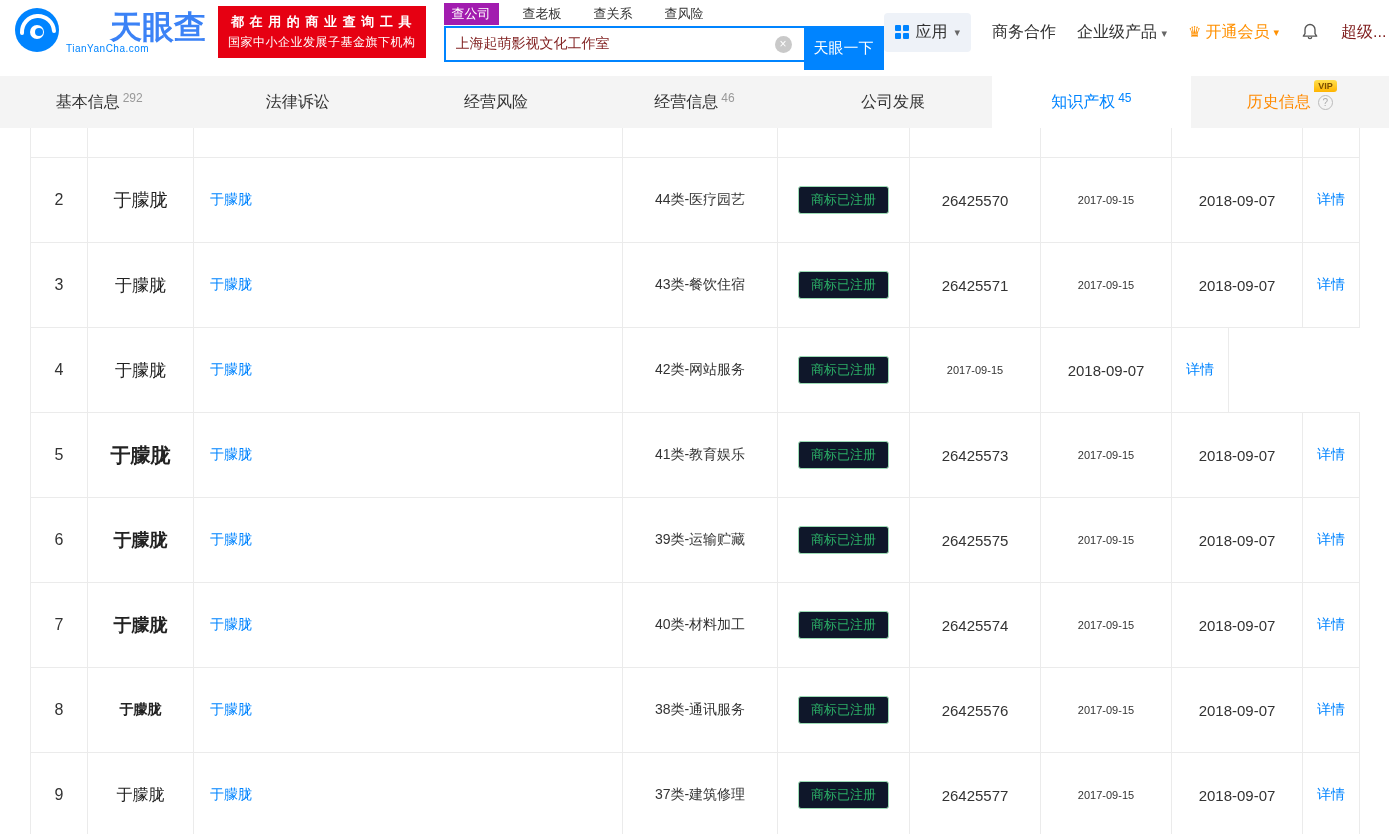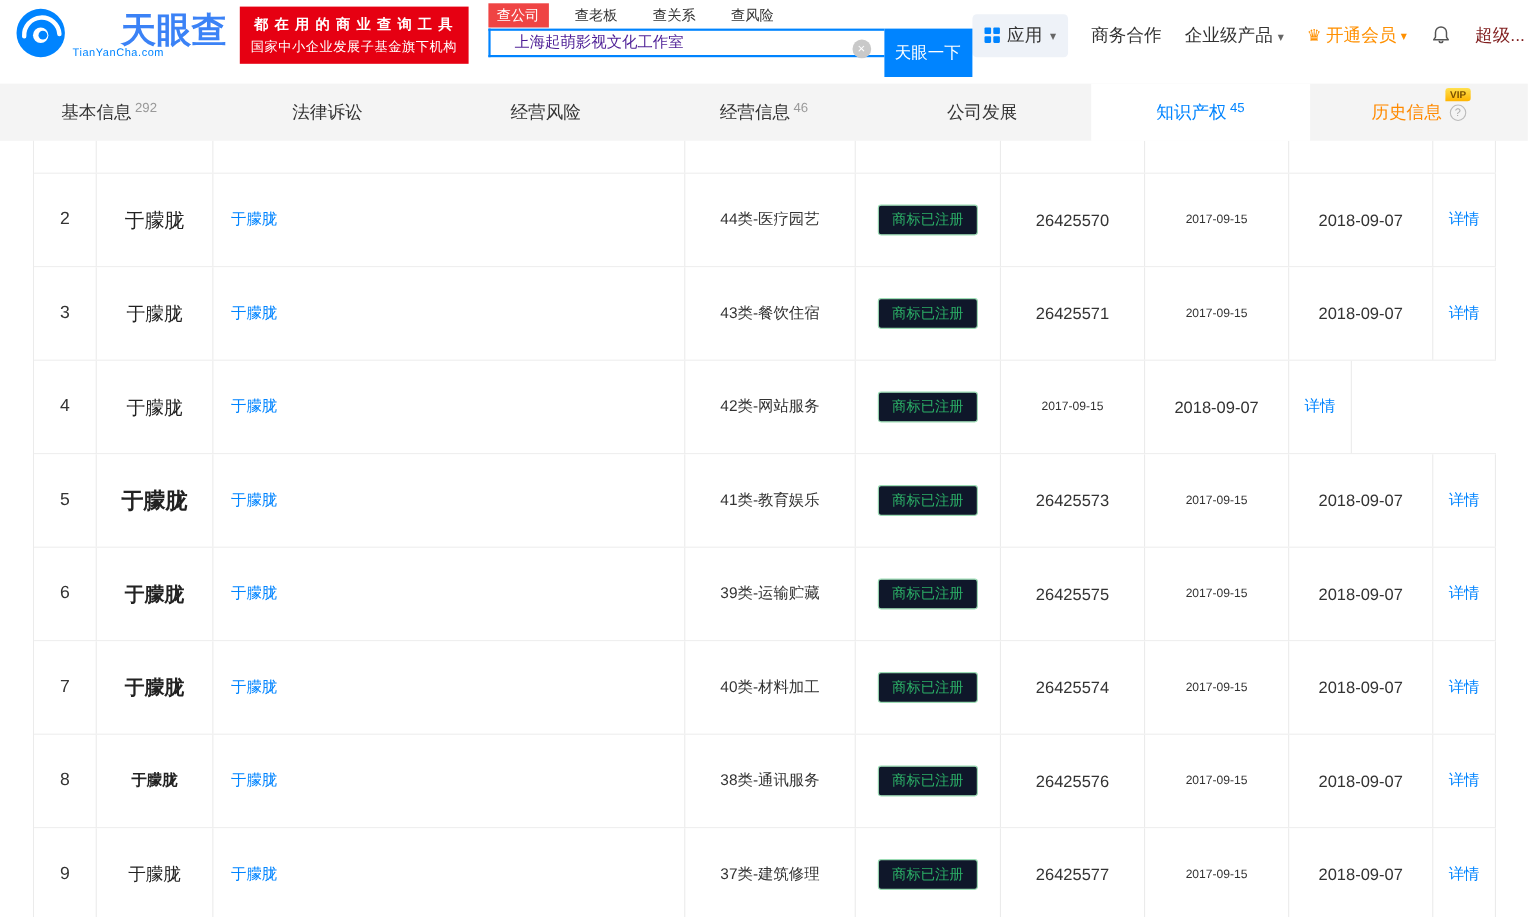--- a/index.html
+++ b/index.html
@@ -11,24 +11,24 @@
   .logo { display:flex; align-items:center; gap:6px; flex:0 0 auto; cursor:pointer; }
   .logo-text-main { font-size:32px; font-weight:bold; color:#3b82f6; line-height:1;margin-left:44px; }
   .logo-text-sub { font-size:10px; color:#0084ff; letter-spacing:.5px; }
   .promo { margin-left:12px; background:#e60012; color:#fff; padding:7px 10px; text-align:center; flex:0 0 auto; }
   .promo-l1 { font-size:13px; font-weight:bold; letter-spacing:1px; }
   .promo-l2 { font-size:12px; margin-top:3px; letter-spacing:.5px; }
 
   .search-wrap { margin-left:18px; align-self:flex-start; padding-top:3px; flex:0 0 auto; }
   .search-tabs { display:flex; align-items:center; gap:16px; height:22px; font-size:13px; }
   .stab { color:#333; cursor:pointer; padding:2px 8px; }
-  .stab.active { background:#ef4444; color:#fff; }
+  .stab.active { background:#a21caf; color:#fff; }
   .search-row { display:flex; position:relative; margin-top:1px; }
-  .search-input { width:360px; height:26px; border:2px solid #0084ff; border-right:none;
-    padding:0 34px 0 22px; font-size:14px; color:#4c1d95; outline:none;
+  .search-input { width:360px; height:36px; border:2px solid #0084ff; border-right:none;
+    padding:0 34px 0 10px; font-size:14px; color:#7f1d1d; outline:none;
     font-family:"Liberation Sans","DejaVu Sans",sans-serif; }
   .clear-icon { position:absolute; right:92px; top:10px; width:17px; height:17px; border-radius:50%;
     background:#c9c9c9; color:#fff; font-size:12px; line-height:17px; text-align:center; cursor:pointer; }
   .search-btn { width:80px; height:44px; background:#0084ff; color:#fff; border:none; font-size:15px;
     cursor:pointer; font-family:"Liberation Sans","DejaVu Sans",sans-serif; }
 
   .top-right { margin-left:auto; display:flex; align-items:center; gap:21px; font-size:16px;justify-content:center; }
   .apps-chip { display:flex; align-items:center; gap:7px; background:#eef2f8; border-radius:4px;
     padding:9px 11px; cursor:pointer; }
   .grid-icon { display:grid; grid-template-columns:6px 6px; grid-template-rows:6px 6px; gap:2px; }

